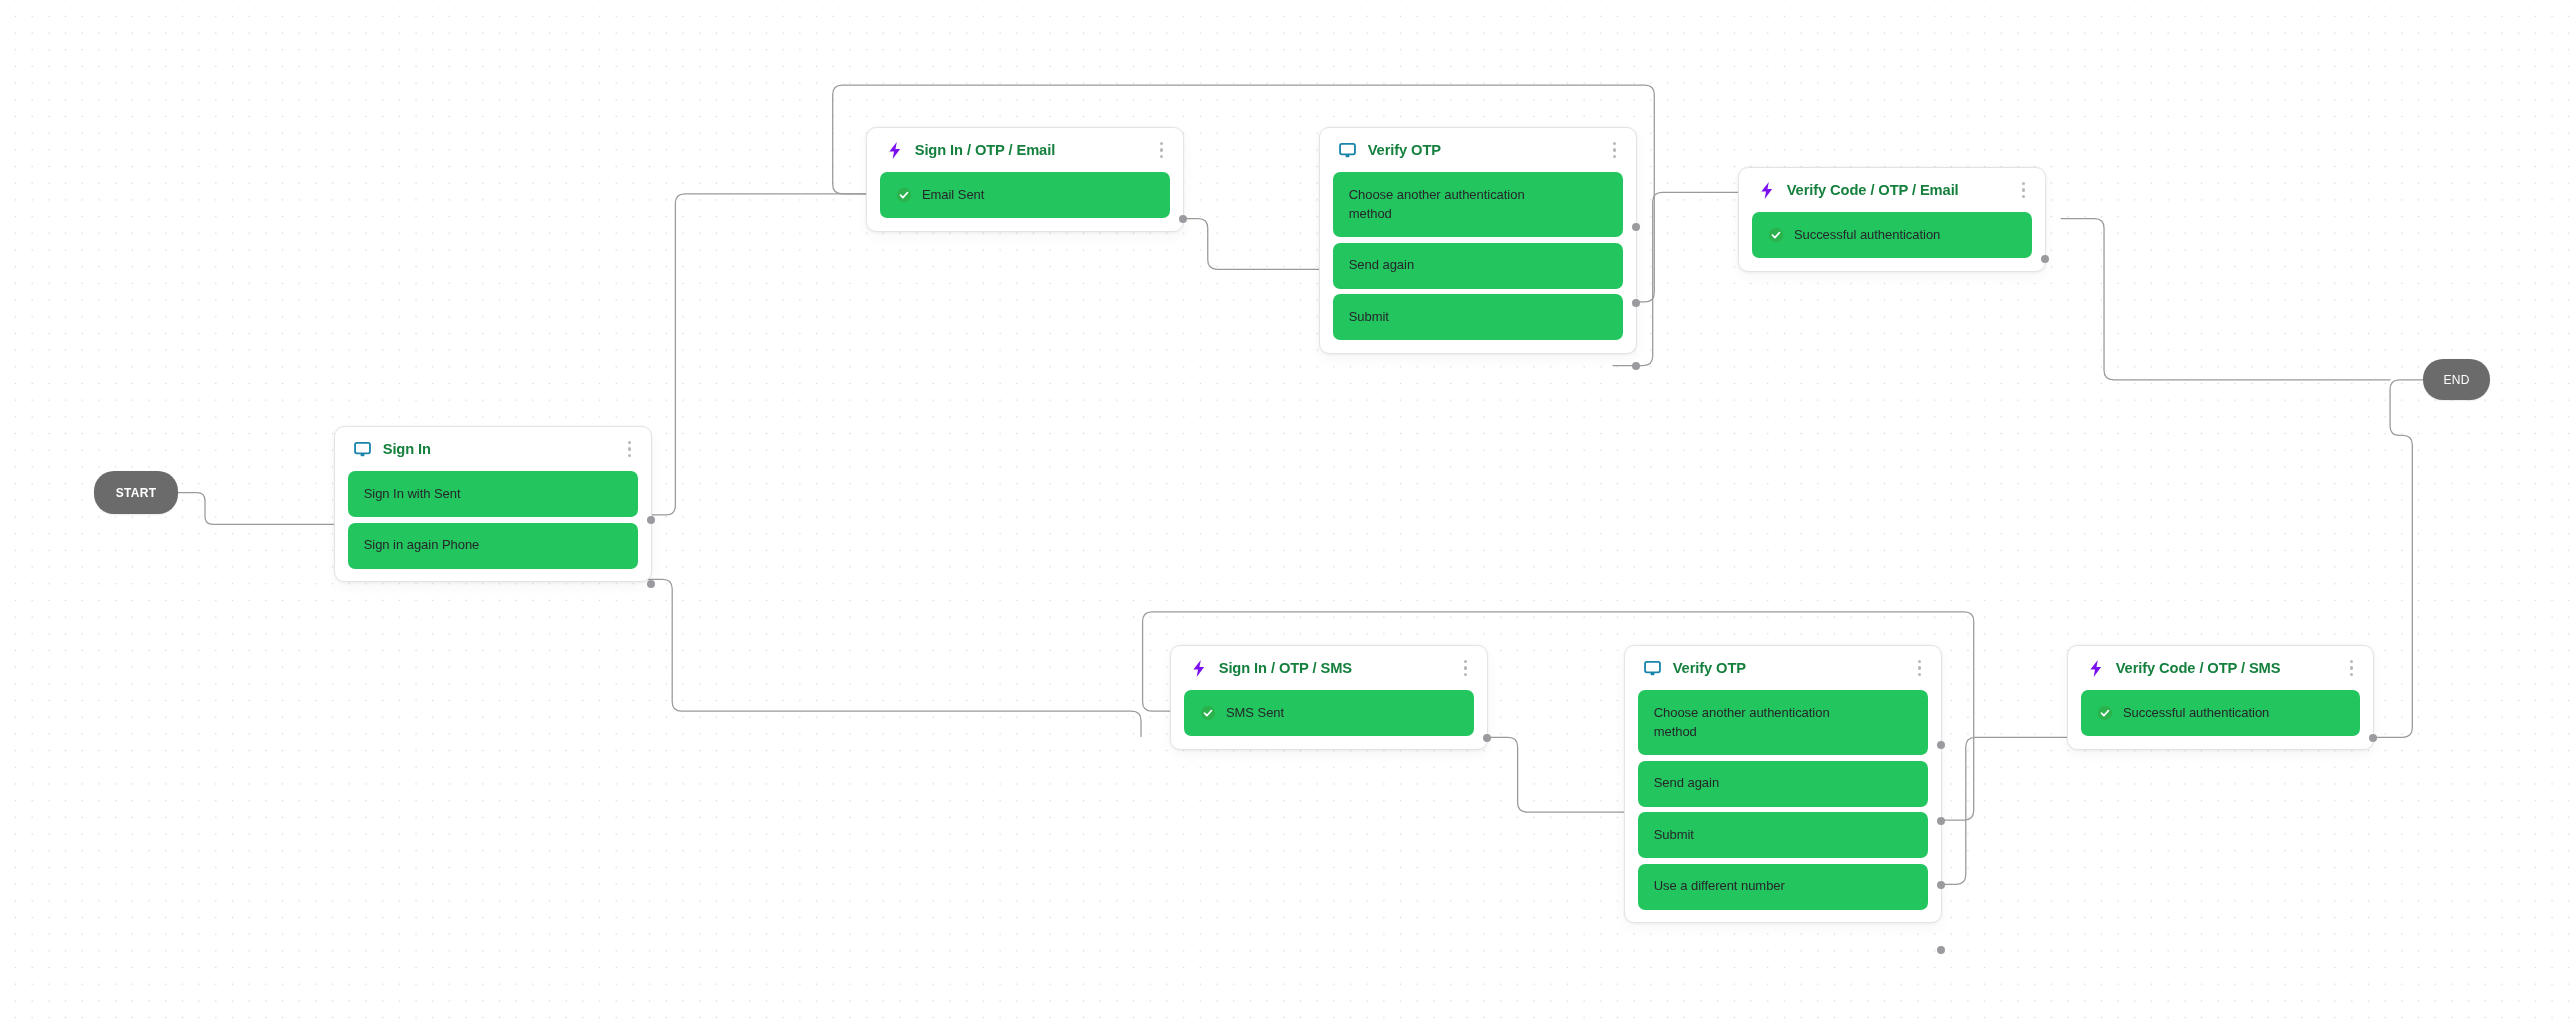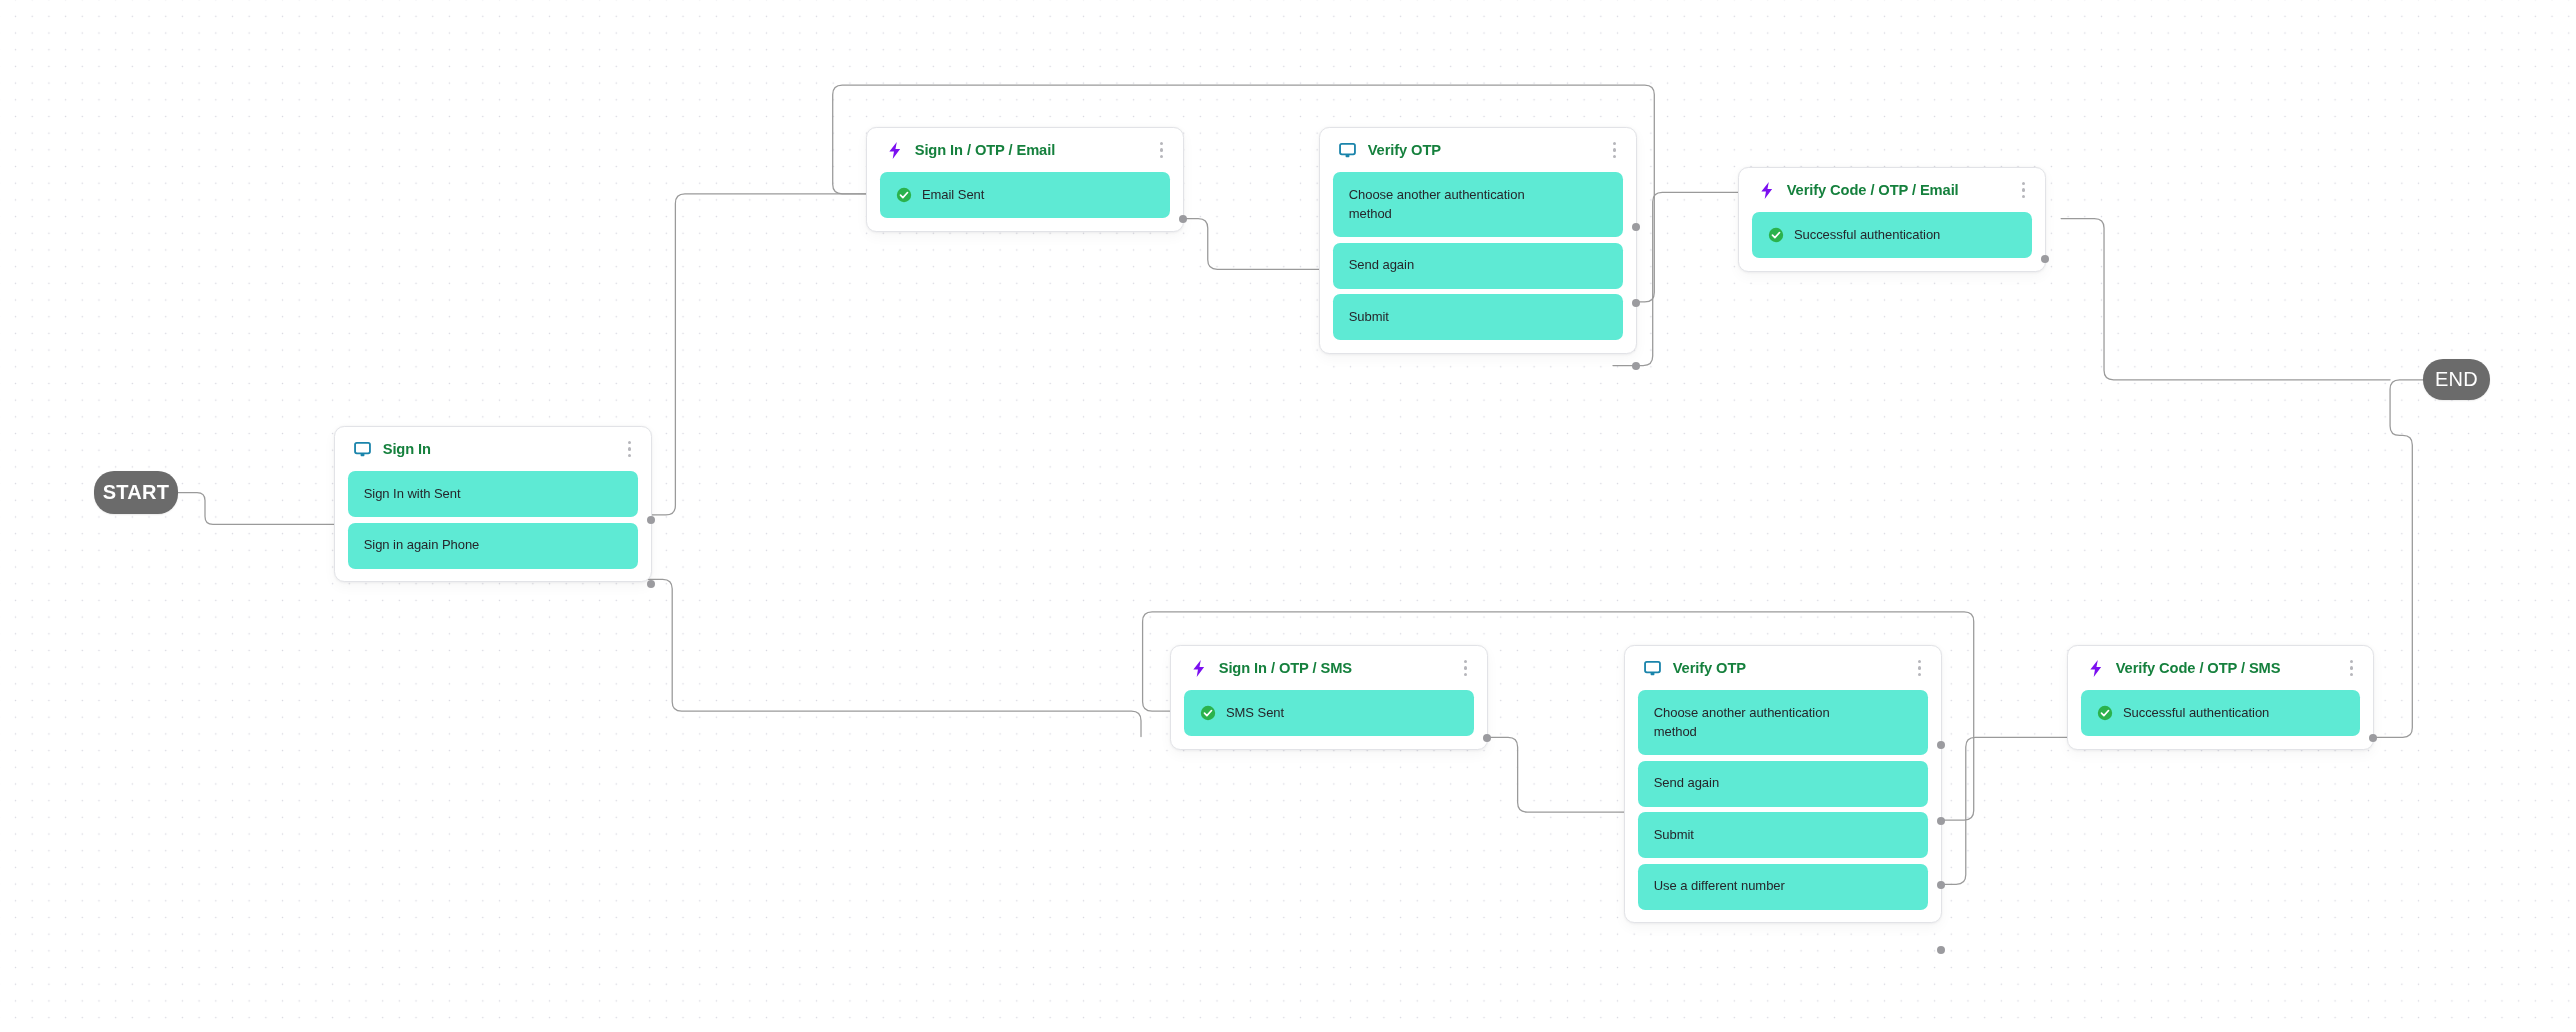--- a/index.html
+++ b/index.html
@@ -39,21 +39,21 @@
   
   .terminal {
     position: absolute;
     z-index: 3;
     display: flex;
     align-items: center;
     justify-content: center;
     background: #6b6b6b;
     color: #ffffff;
     border-radius: 20px;
-    font-size: 20px;
+    font-size: 12px;
     letter-spacing: 0.3px;
     font-family: "Liberation Sans", sans-serif;
     box-shadow: 0 0.8px 1.6px rgba(0,0,0,0.10);
   }
 
   
   .node {
     position: absolute;
     z-index: 2;
     background: #ffffff;
@@ -108,21 +108,21 @@
   }
 
   .node-body {
     padding: 0 12.7px 12.7px 12.7px;
     display: flex;
     flex-direction: column;
     gap: 5.6px;
   }
   .row {
     position: relative;
-    background: #5eead4;
+    background: #22c55e;
     border-radius: 7.2px;
     min-height: 46px;
     display: flex;
     align-items: center;
     padding: 8px 20.7px 8px 16px;
     box-sizing: border-box;
     cursor: pointer;
   }
   .row-tall { min-height: 65px; align-items: center; }
   .row-icon {

